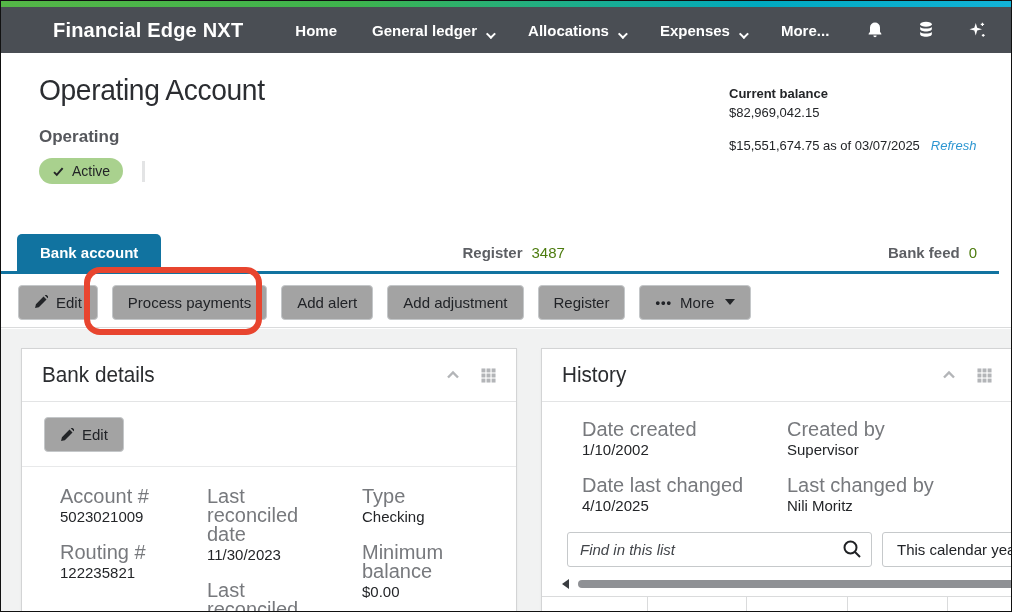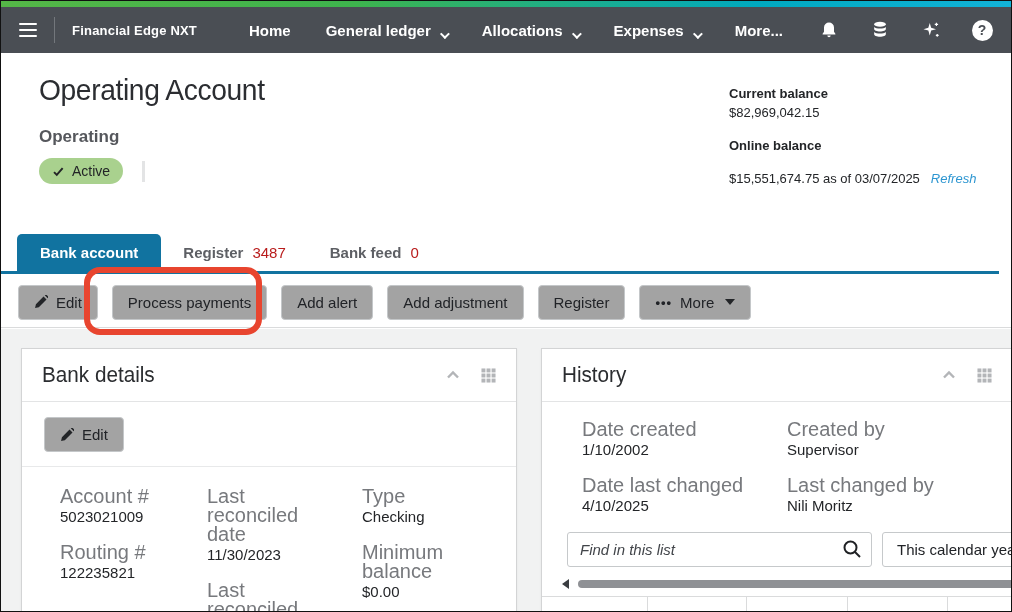--- a/index.html
+++ b/index.html
@@ -9,48 +9,48 @@
     border:1px solid #111; overflow:hidden;
   }
   
   .grad { position:absolute; top:0; left:0; right:0; height:6px;
     background:linear-gradient(90deg,#55b747 0%,#3eb44d 35%,#00a9c0 75%,#12b3d8 100%); }
   .navbar { position:absolute; top:6px; left:0; right:0; height:46px; background:#4a4e54;
     display:flex; align-items:center; padding:0 18px; color:#fff; }
   .burger { width:20px; height:14px; display:flex; flex-direction:column; justify-content:space-between; cursor:pointer; }
   .burger span { display:block; height:2px; background:#fff; border-radius:1px; }
   .nav-div { width:1px; height:26px; background:#73777c; margin:0 17px; }
-  .brand { font-size:13px; font-weight:700; letter-spacing:.2px; margin-right:52px; white-space:nowrap; }
+  .brand { font-size:20px; font-weight:700; letter-spacing:.2px; margin-right:52px; white-space:nowrap; }
   .nav-item { font-size:15px; font-weight:700; margin-right:35px; display:flex; align-items:flex-end; gap:9px; cursor:pointer; white-space:nowrap; }
   .chev-dn { width:7px; height:7px; border-right:2px solid #fff; border-bottom:2px solid #fff;
     transform:rotate(45deg) translateY(-2px); }
   .nav-icons { margin-left:auto; display:flex; align-items:center; gap:29px; }
   .nav-ico { width:22px; height:22px; display:flex; align-items:center; justify-content:center; cursor:pointer; }
   .help-circle { width:21px; height:21px; border-radius:50%; background:#fff; color:#4a4e54;
     font-size:14px; font-weight:700; display:flex; align-items:center; justify-content:center; }
   
   .page-title { position:absolute; left:38px; top:72px; font-size:30px; font-weight:400;
     color:#2b2d31; letter-spacing:-0.4px; transform:scaleX(.94); transform-origin:left; white-space:nowrap; }
   .subtitle { position:absolute; left:38px; top:126px; font-size:17px; font-weight:700; color:#55575c; }
   .badge { position:absolute; left:38px; top:157px; height:26px; padding:0 13px; border-radius:13px;
     background:#a9d18e; display:inline-flex; align-items:center; gap:7px; font-size:14px; color:#232527; }
   .badge-after { position:absolute; left:141px; top:160px; width:3px; height:21px; background:#e3e4e5; }
   .balances { position:absolute; left:728px; top:85px; font-size:13px; color:#232528; }
   .bal-label { font-weight:700; margin-bottom:4px; }
   .bal-group { margin-bottom:18px; }
   .bal-line { display:flex; gap:11px; align-items:baseline; white-space:nowrap; }
-  .refresh { color:#2d96d1; font-style:italic; cursor:pointer;margin-top:14px; }
+  .refresh { color:#2d96d1; font-style:italic; cursor:pointer; }
   
   .tabs { position:absolute; top:236px; left:0; right:12px; height:37px; border-bottom:3px solid #1173a0;
-    display:flex; align-items:flex-end; padding-left:16px; }
+    display:flex; align-items:flex-end; padding-left:16px;justify-content:space-between; }
   .tab-active { height:37px; background:#1173a0; color:#fff; font-size:15px; font-weight:700;
     display:flex; align-items:center; padding:0 23px; border-radius:5px 5px 0 0; cursor:pointer; }
   .tab { height:37px; display:flex; align-items:center; padding:0 22px; font-size:15px; font-weight:700;
     color:#5d5f64; cursor:pointer; gap:9px; }
-  .tab .count { color:#b91c1c; font-weight:400; }
+  .tab .count { color:#4d7c0f; font-weight:400; }
   
   .toolbar { position:absolute; top:276px; left:0; right:0; height:51px; background:#fff;
     border-bottom:1px solid #dadbdc; display:flex; align-items:center; padding-left:17px; gap:14px; }
   .btn { height:35px; padding:0 15px; background:#a3a3a3; border:1px solid #c4c7c9; border-radius:4px;
     font-size:15px; color:#212327; display:inline-flex; align-items:center; gap:8px;
     font-family:inherit; cursor:pointer; white-space:nowrap; }
   .dots { font-size:13px; letter-spacing:1px; font-weight:700; }
   .caret { width:0; height:0; border-left:5px solid transparent; border-right:5px solid transparent;
     border-top:6px solid #232528; margin-left:3px; }
   .highlight { position:absolute; left:83px; top:266px; width:178px; height:68px;
@@ -163,21 +163,20 @@
     <span>Active</span>
   </div>
   <div class="badge-after"></div>
 
   <div class="balances">
     <div class="bal-group">
       <div class="bal-label">Current balance</div>
       <div>$82,969,042.15</div>
     </div>
     <div class="bal-group">
-      <div class="bal-label">Online balance</div>
       <div class="bal-line">
         <span>$15,551,674.75 as of 03/07/2025</span>
         <span class="refresh">Refresh</span>
       </div>
     </div>
   </div>
 
   <div class="tabs">
     <div class="tab-active">
       <span>Bank account</span>

